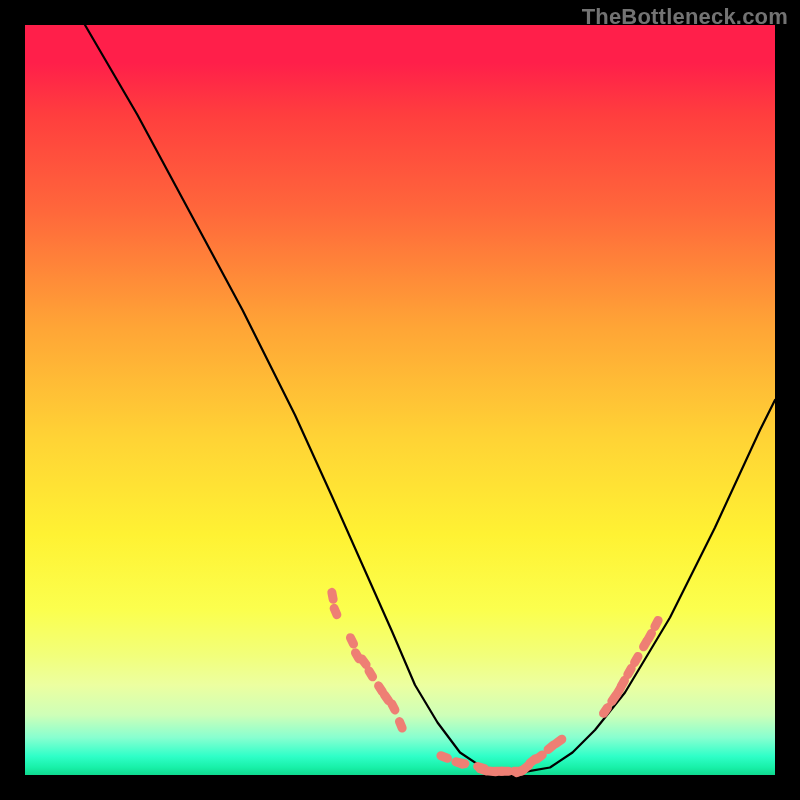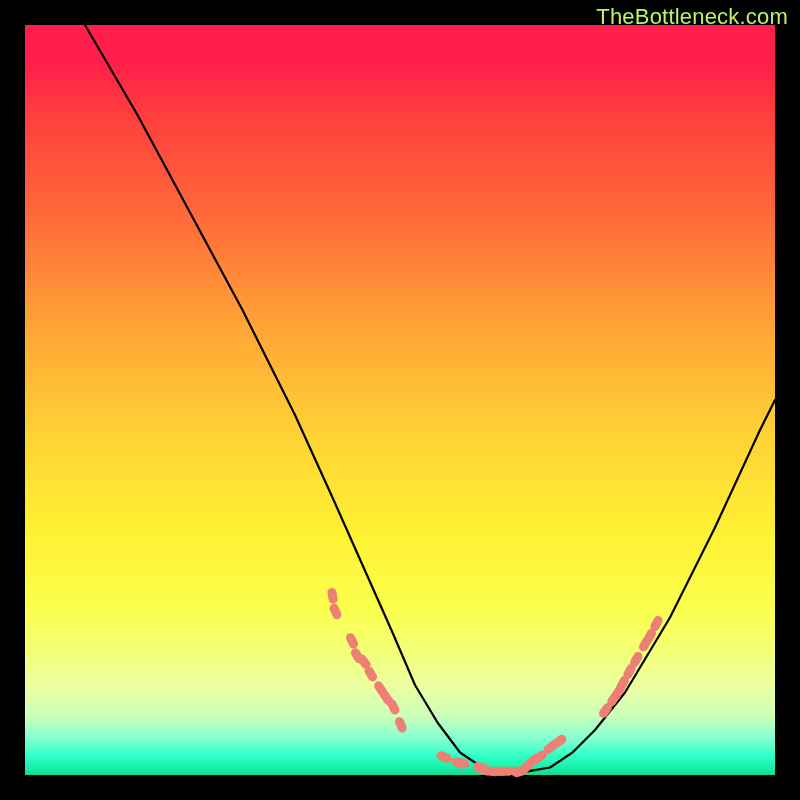--- a/index.html
+++ b/index.html
@@ -14,23 +14,23 @@
   .chart-container {
     position: relative;
     width: 800px;
     height: 800px;
     background: #000;
   }
   .watermark {
     position: absolute;
     top: 4px;
     right: 12px;
-    color: #bef264;
+    color: #737373;
     font-size: 22px;
-    font-weight: normal;
+    font-weight: bold;
     letter-spacing: 0.2px;
     z-index: 10;
   }
   .plot-area {
     position: absolute;
     left: 25px;
     top: 25px;
     width: 750px;
     height: 750px;
   }

